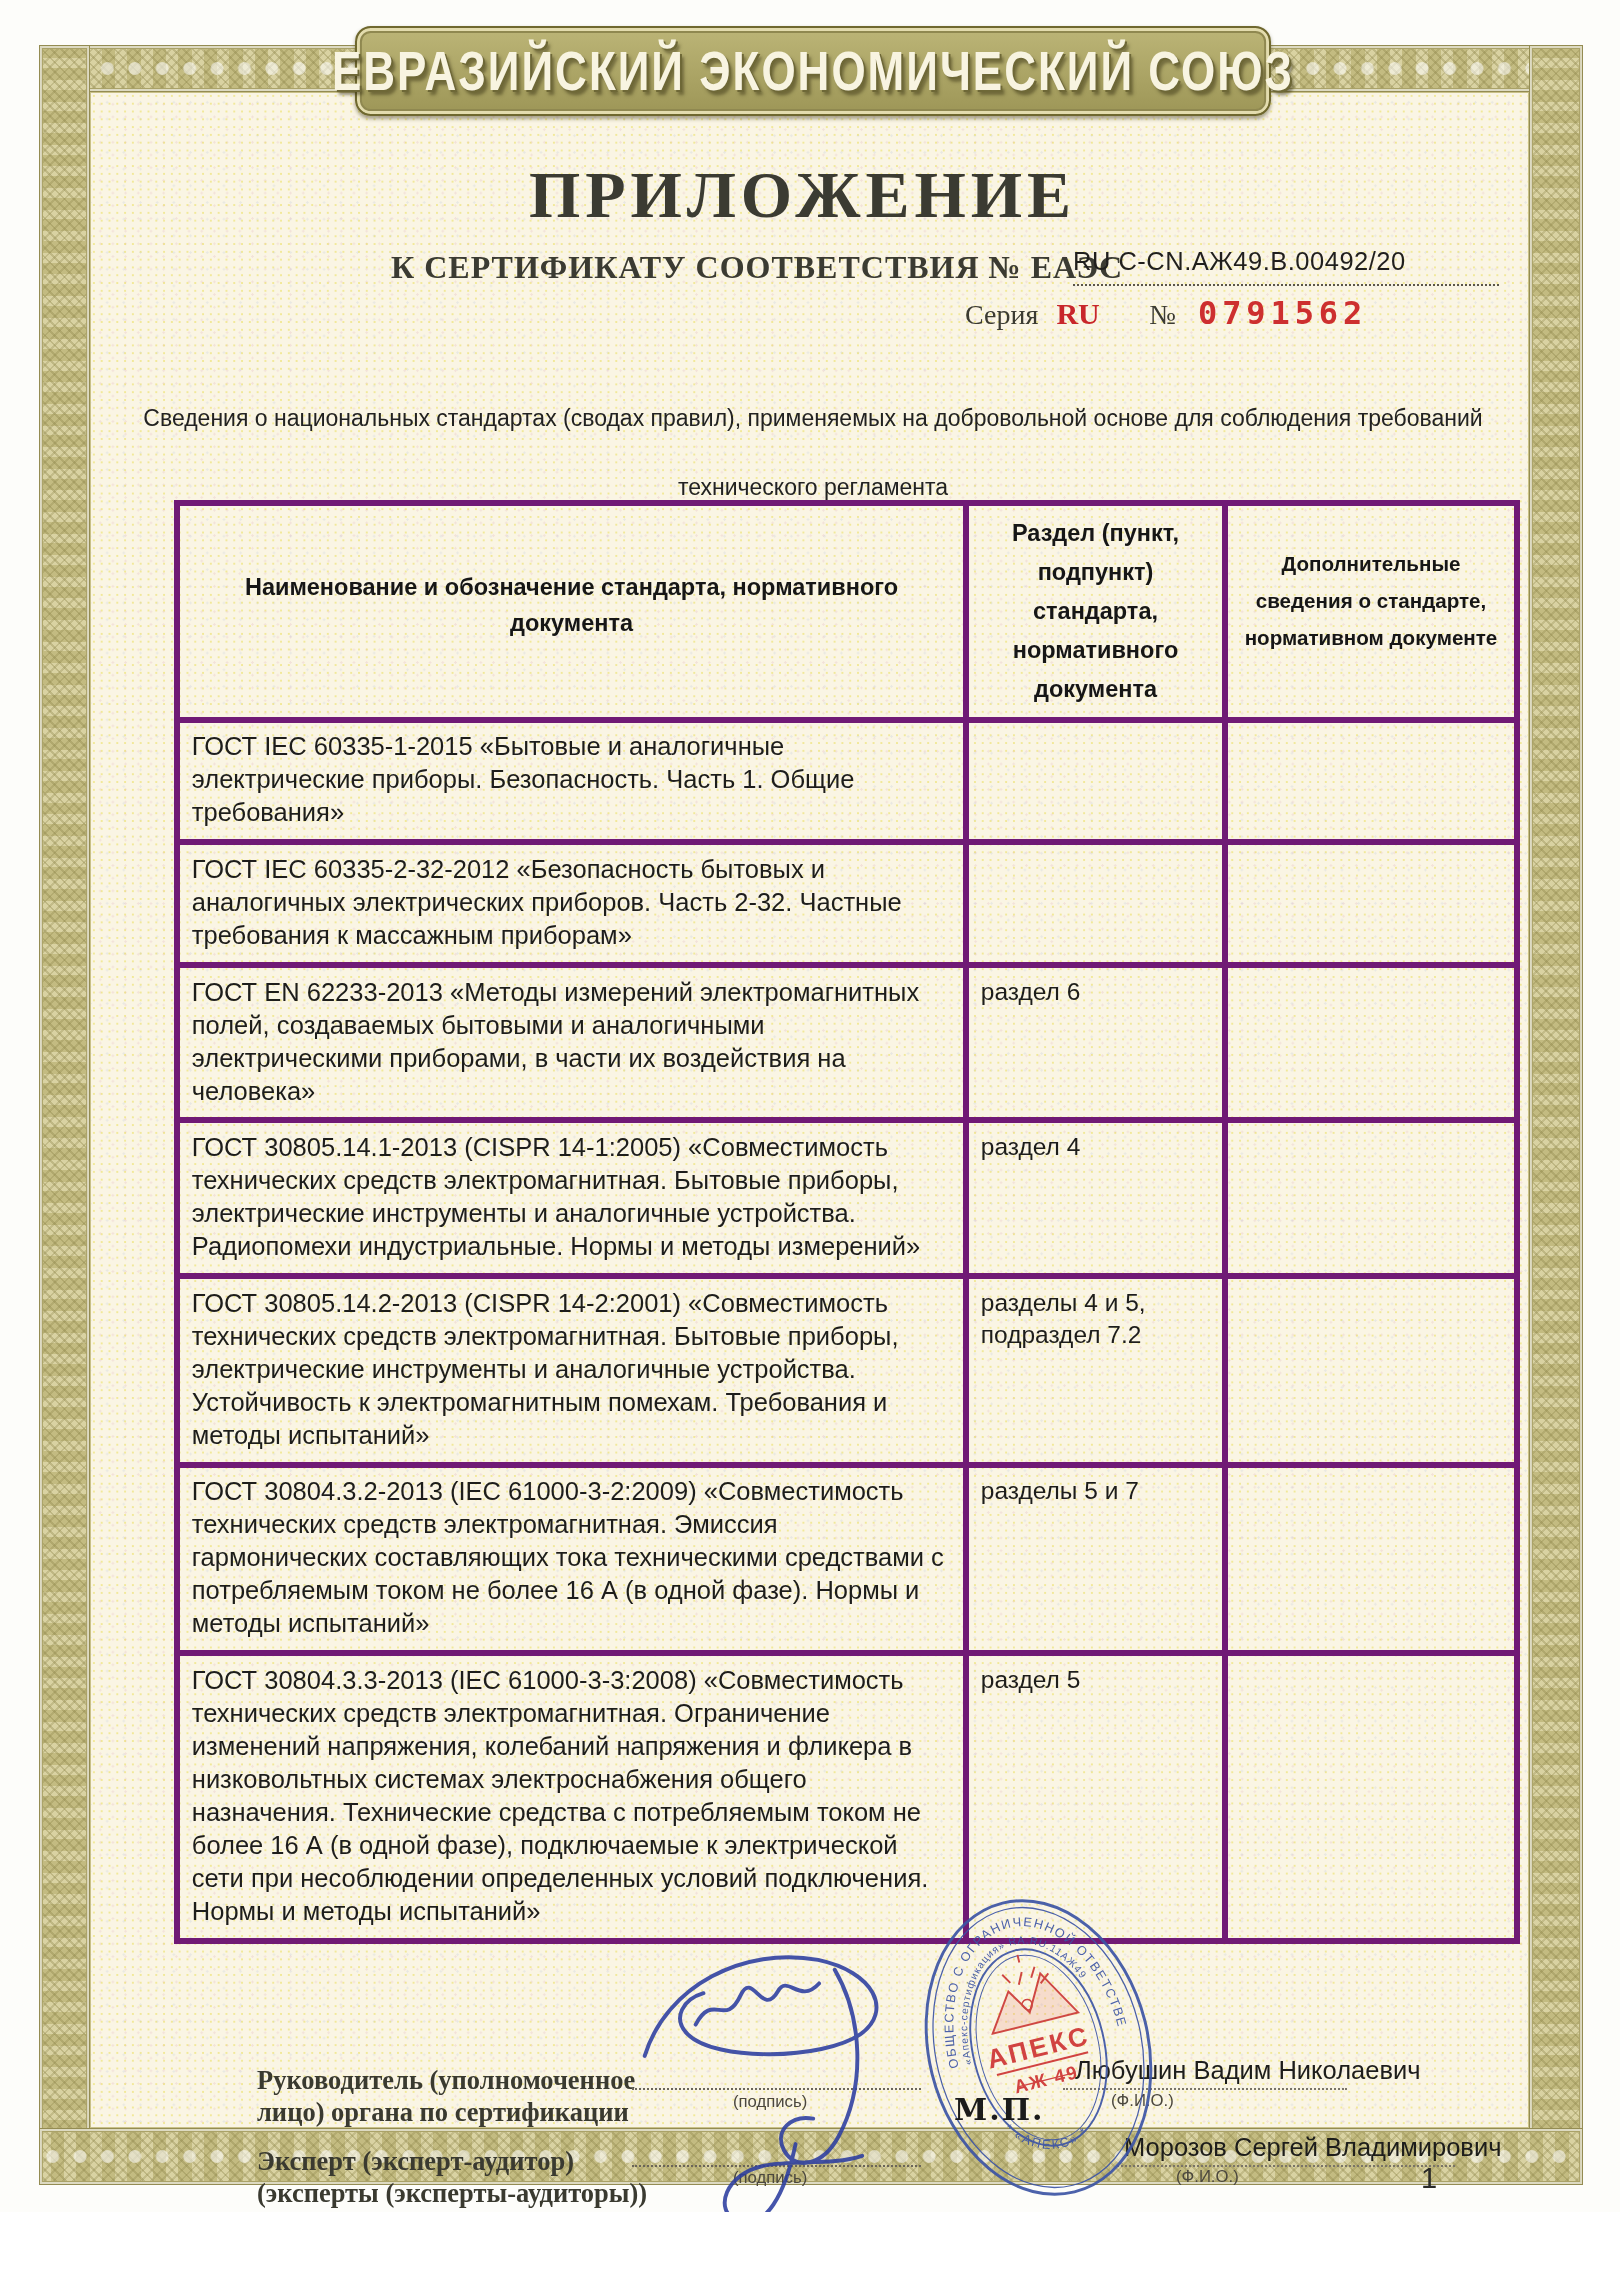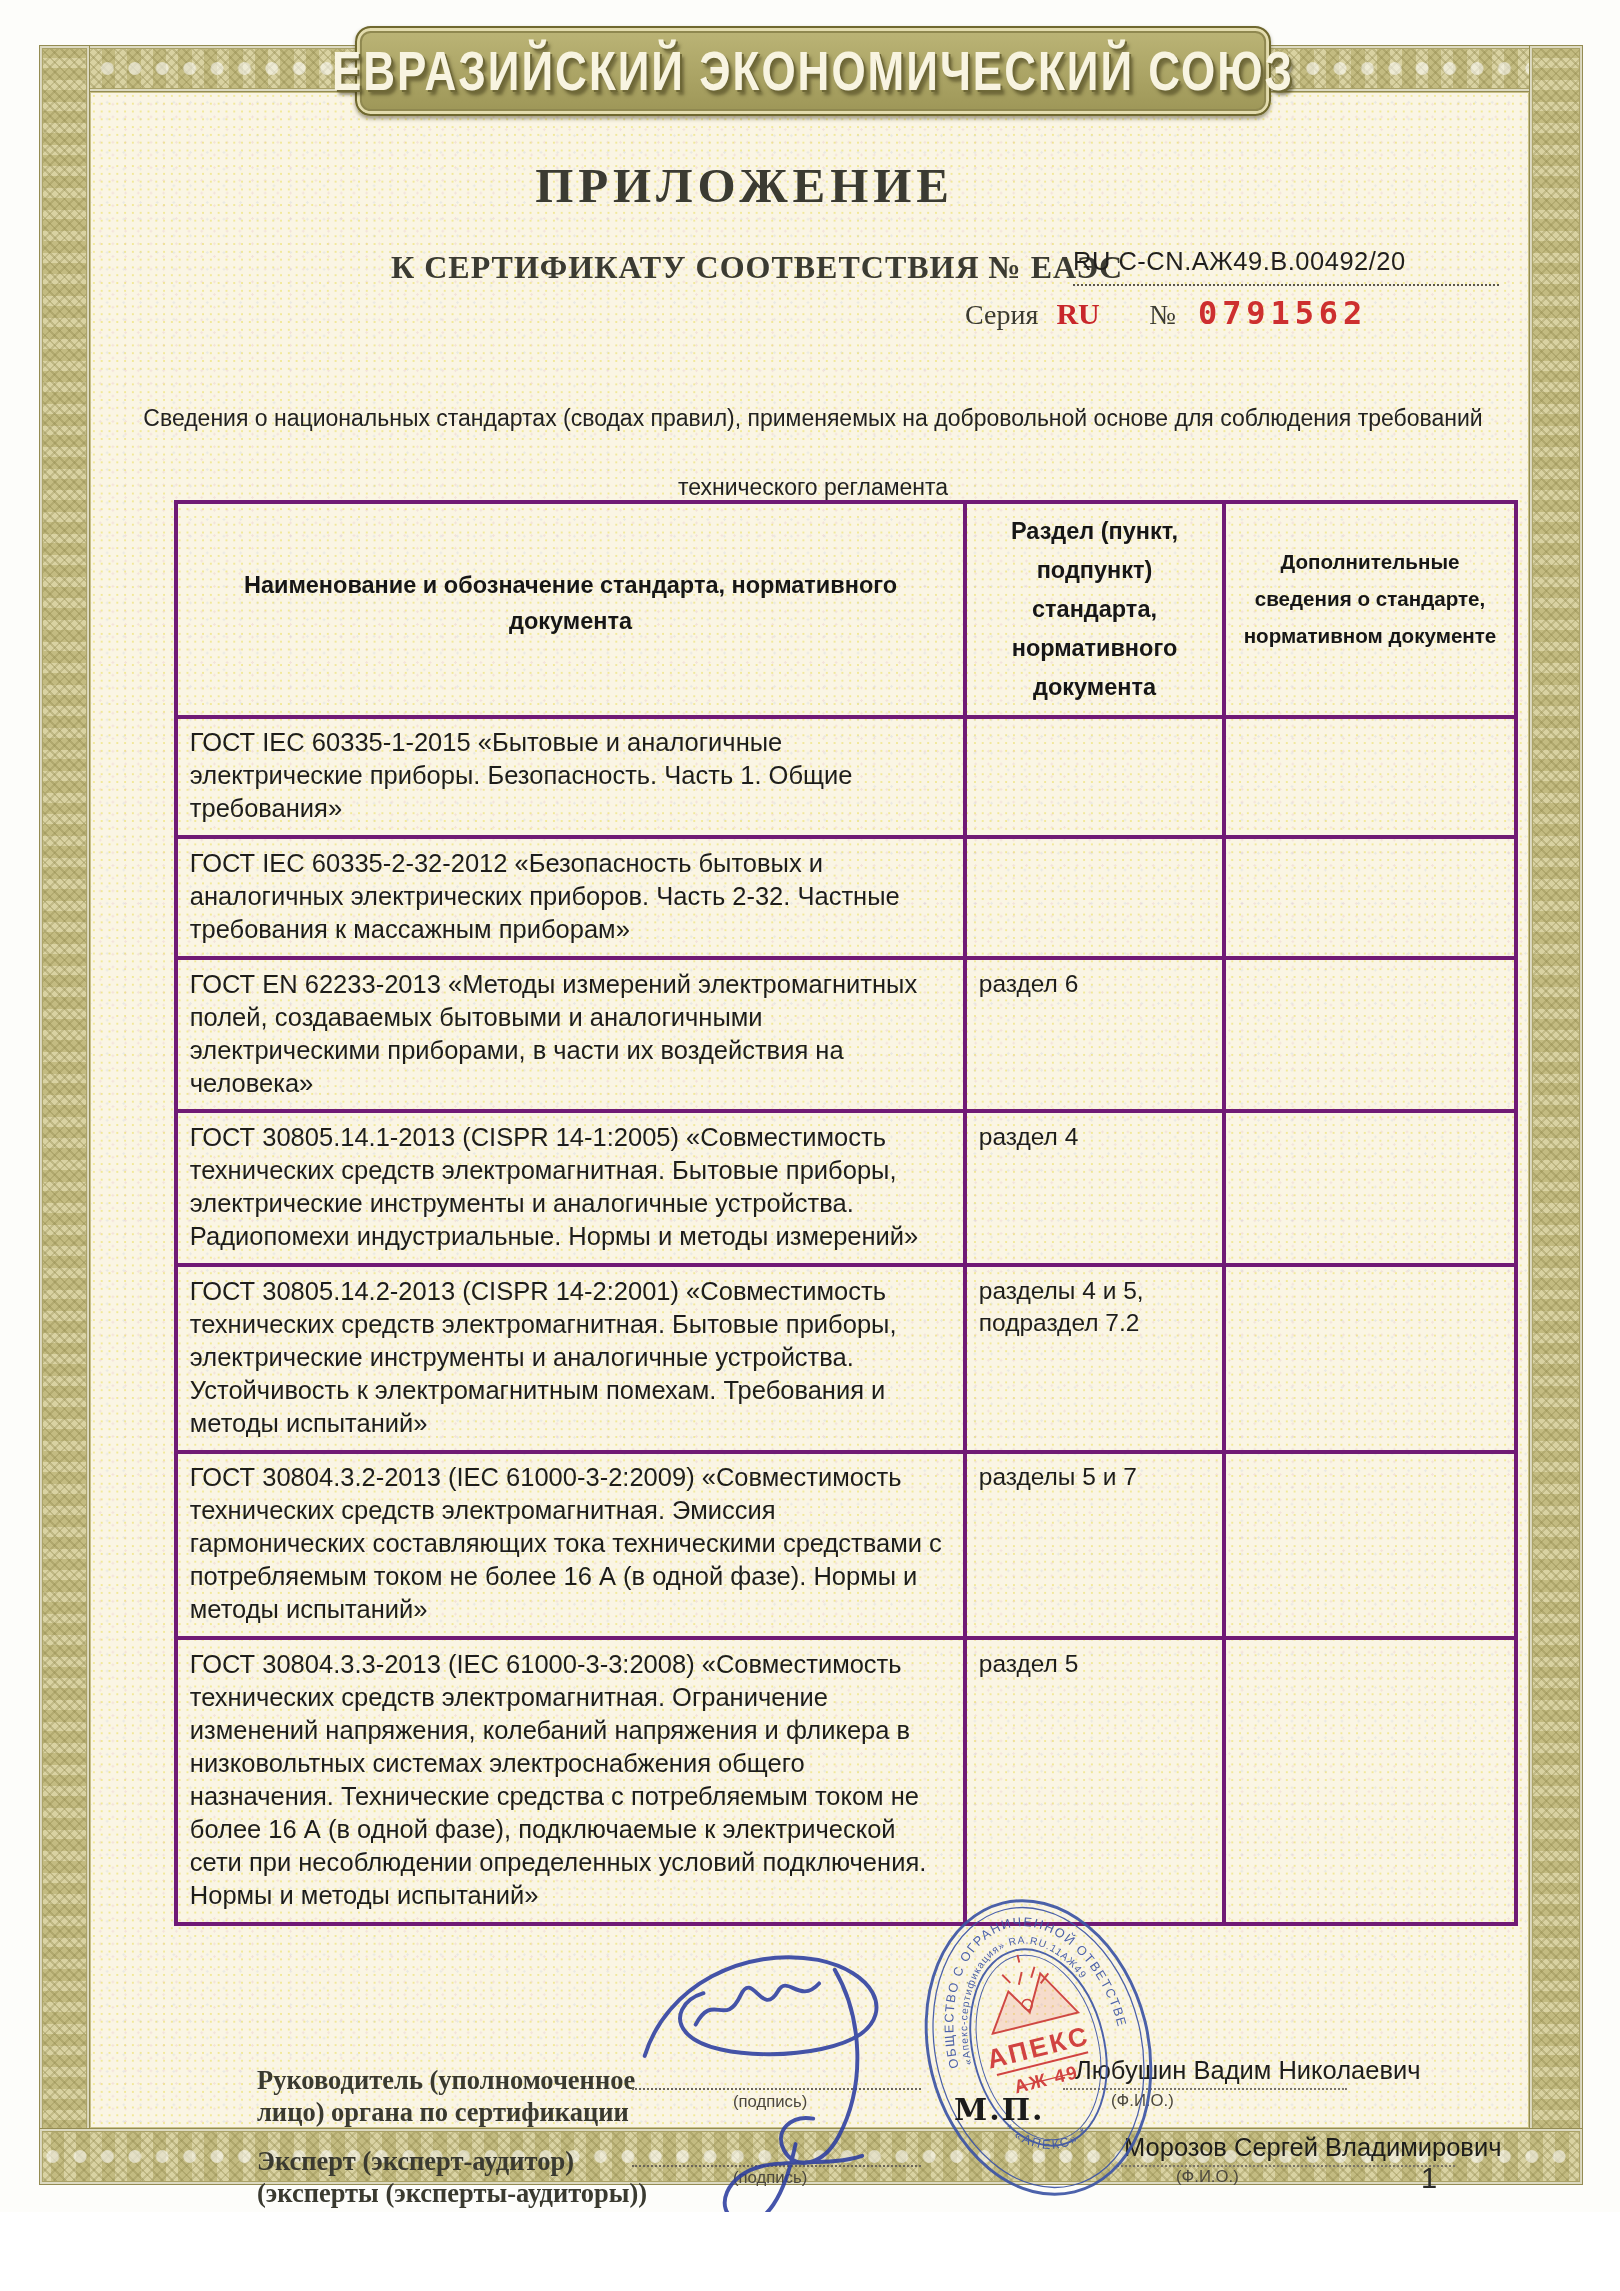--- a/index.html
+++ b/index.html
@@ -40,41 +40,41 @@
     background:linear-gradient(#bcb577 0%,#aba465 55%,#9d9657 100%);
     border:2.9px solid #6f682f;border-radius:15.7px;
     box-shadow: inset 0 0 0 2.9px #e3dcae, inset 0 0 0 4.9px #8f8850, 0 2.9px 3.9px rgba(70,65,30,.45);
     display:flex;align-items:center;justify-content:center;}
   .plaque-title{font-weight:bold;font-size:44px;letter-spacing:2px;color:#f8f4e1;
     transform:scaleY(1.25);white-space:nowrap;
     text-shadow:2px 2px 0 #6e6837, 3.9px 3.9px 2.9px rgba(55,50,20,.5);}
 
   
   .doc-title{position:absolute;left:529px;top:157px;width:431px;text-align:center;
-    font-family:"Liberation Serif",serif;font-weight:bold;font-size:49px;letter-spacing:4.9px;color:#3b3b32;}
+    font-family:"Liberation Serif",serif;font-weight:bold;font-size:66px;letter-spacing:4.9px;color:#3b3b32;}
   .subtitle-row{position:absolute;left:377px;top:249px;width:1127px;}
   .subtitle{position:absolute;left:0;top:0;font-family:"Liberation Serif",serif;font-weight:bold;
     font-size:32px;letter-spacing:1px;color:#3b3b32;white-space:nowrap;margin-left:14px;}
   .cert-number{position:absolute;left:696px;top:-2px;width:426px;border-bottom:2px dotted #5c564a;
     padding-bottom:7.8px;font-size:25.5px;color:#201f1d;letter-spacing:0.5px;white-space:nowrap;}
   .series-row{position:absolute;left:965px;top:294px;white-space:nowrap;}
   .series-label{font-family:"Liberation Serif",serif;font-size:28px;color:#3b3b32;}
   .series-value{font-family:"Liberation Serif",serif;font-weight:bold;font-size:30px;color:#c8262b;margin-left:13.7px;text-align:center;}
   .number-sign{font-family:"Liberation Serif",serif;font-size:28px;color:#3b3b32;margin-left:45px;}
   .blank-number{font-family:"DejaVu Sans Mono",monospace;font-weight:bold;font-size:32px;
     color:#cd2f2f;letter-spacing:4.9px;margin-left:17.6px;}
 
   .intro{position:absolute;left:127px;top:384px;width:1372px;text-align:center;
     font-size:23px;line-height:69px;color:#222;}
 
   
   table.standards{position:absolute;left:174px;top:500px;width:1340px;border-collapse:collapse;
     table-layout:fixed;background:transparent;}
   table.standards col.c1{width:789px;} table.standards col.c2{width:259px;} table.standards col.c3{width:292px;}
-  table.standards th, table.standards td{border:4px solid #701a75;vertical-align:top;margin-left:37px;}
+  table.standards th, table.standards td{border:6px solid #701a75;vertical-align:top;margin-left:37px;}
   table.standards th{font-weight:bold;text-align:center;color:#161616;}
   th.h1{font-size:23.5px;line-height:36px;padding:63px 29px 7.8px 29px;}
   th.h2{font-size:23.5px;line-height:39px;padding:7.8px 13.7px;}
   th.h3{font-size:20.6px;line-height:37px;padding:39px 15.7px 7.8px 15.7px;}
   tr.hdr{height:188px;}
   td.name{font-size:25.5px;line-height:33px;padding:7.8px 13.7px 9.8px 11.8px;color:#1d1d1b;}
   td.sect{font-size:24.5px;line-height:32px;padding:7.8px 5.9px 7.8px 11.8px;color:#1d1d1b;}
   td.note{padding:7.8px;}
 
   

